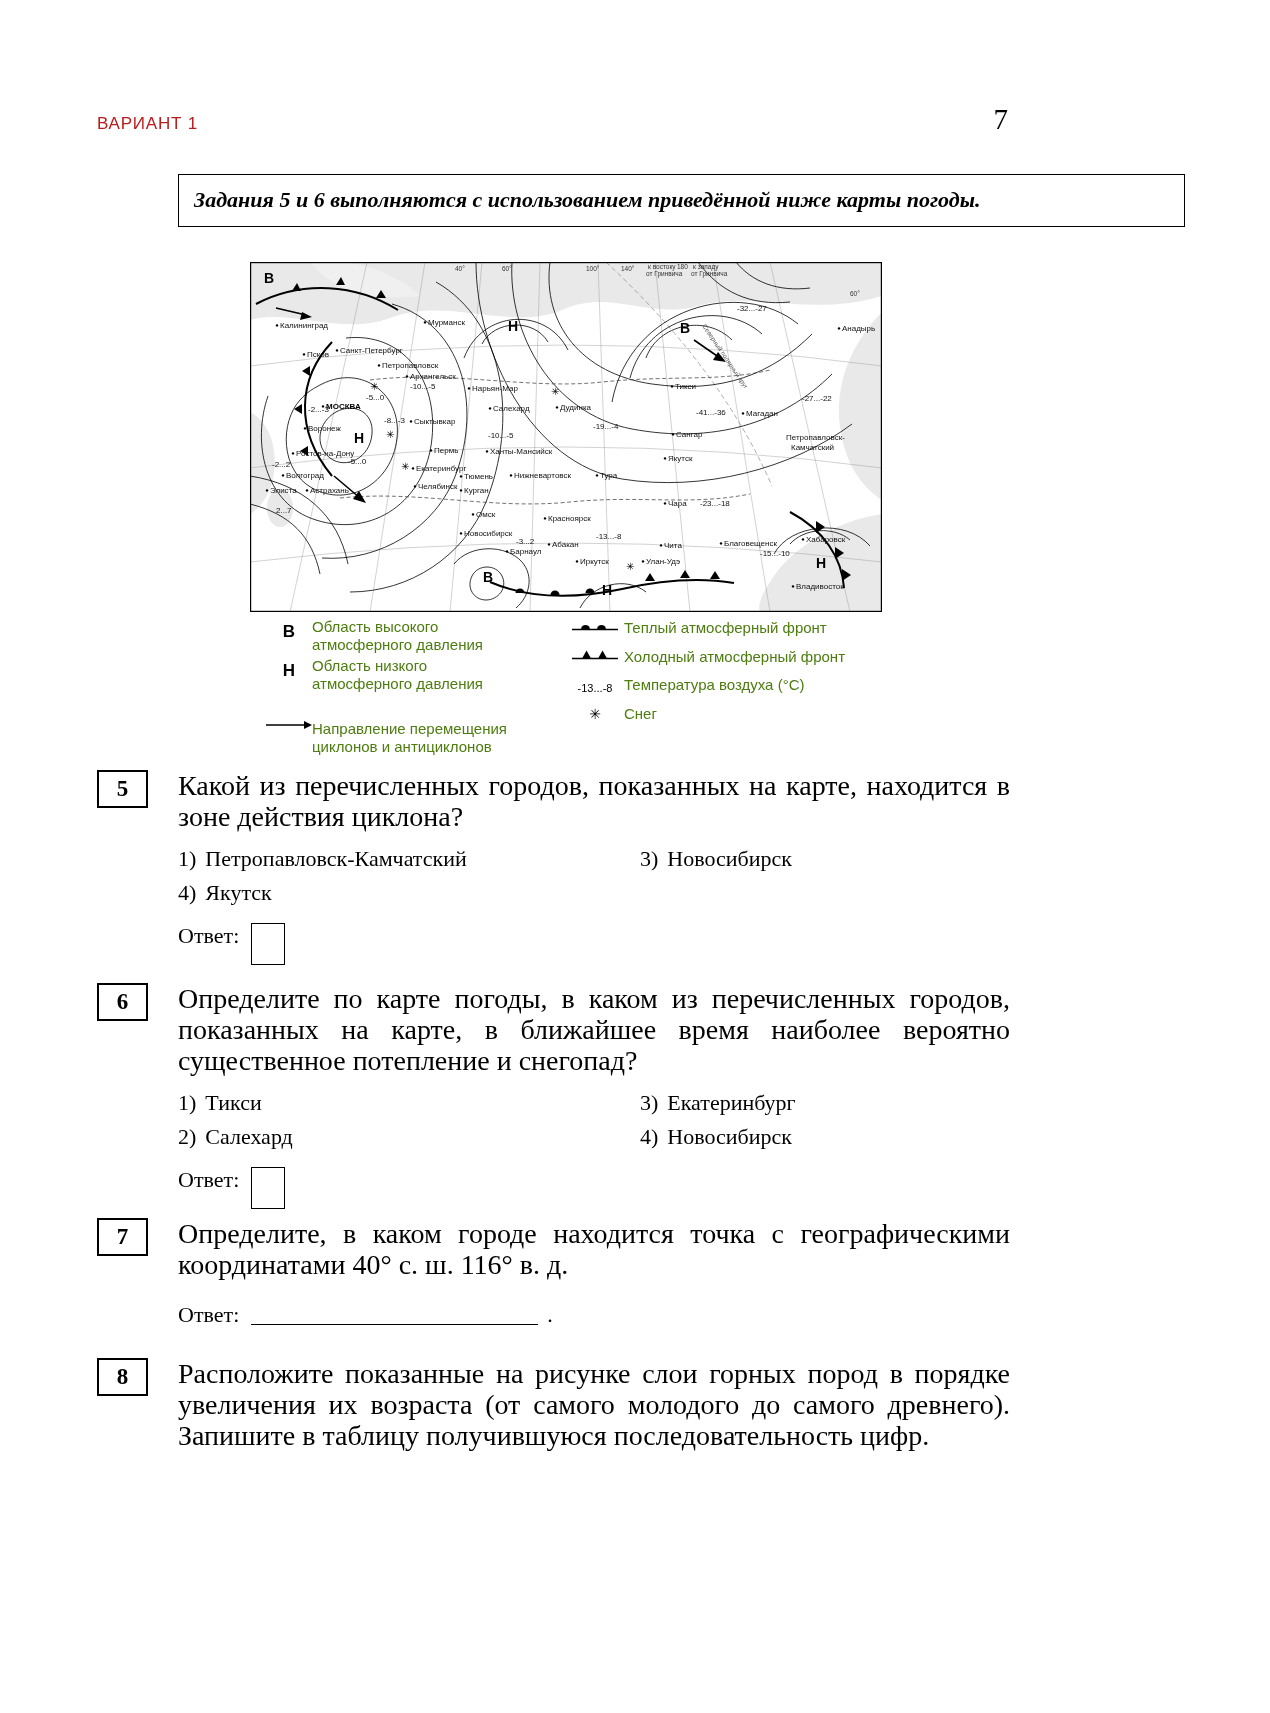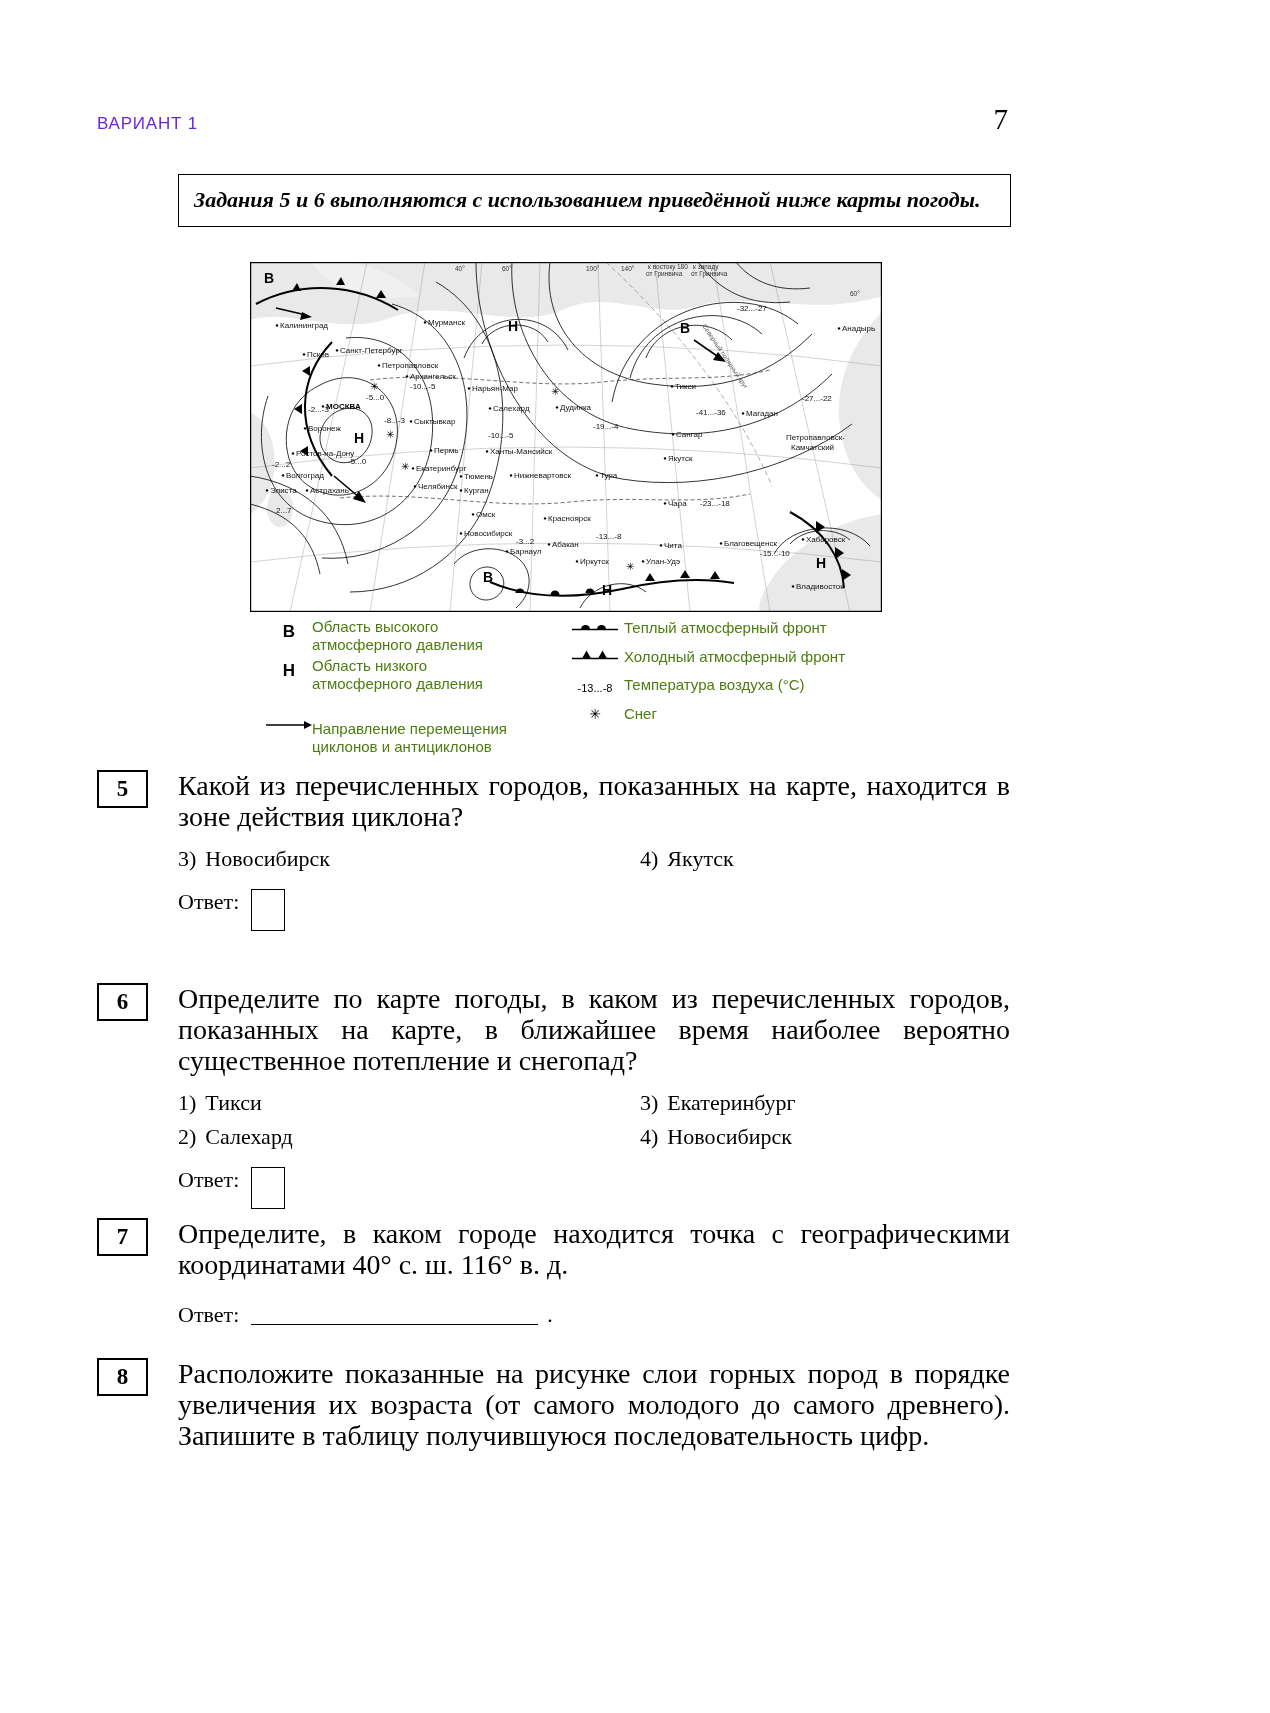--- a/index.html
+++ b/index.html
@@ -4,25 +4,25 @@
 <style>
   html,body{margin:0;padding:0;}
   body{
     width:1270px;height:1713px;position:relative;background:#ffffff;color:#000;
     font-family:"Liberation Serif",serif;
   }
   .page{position:absolute;inset:0;overflow:hidden;}
 
   
   .hdr-variant{position:absolute;left:97px;top:114px;font-family:"Liberation Sans",sans-serif;
-    font-size:17px;letter-spacing:0.8px;color:#6d28d9;}
+    font-size:17px;letter-spacing:0.8px;color:#b91c1c;}
   .hdr-page{position:absolute;right:262px;top:103px;font-size:29px;color:#000;}
 
   
-  .intro-box{position:absolute;left:178px;top:174px;width:833px;box-sizing:border-box;
+  .intro-box{position:absolute;left:178px;top:174px;width:1007px;box-sizing:border-box;
     border:1.7px solid #000;padding:9px 15px 11px;font-weight:bold;font-style:italic;
     font-size:22px;line-height:31px;text-align:left;}
 
   
   .map-wrap{position:absolute;left:250px;top:262px;width:632px;height:350px;}
   #map-svg{display:block;background:#fff;}
   .city-label{font:8px "Liberation Sans",sans-serif;fill:#111;}
   .city-capital{font:bold 8px "Liberation Sans",sans-serif;fill:#000;}
   .temp-label{font:8px "Liberation Sans",sans-serif;fill:#111;}
   .pressure-letter{font:bold 14px "Liberation Sans",sans-serif;fill:#000;}
@@ -342,20 +342,21 @@
         <span class="legend-text">Снег</span>
       </div>
     </div>
   </div>
 
   <section class="question" style="top:770px">
     <div class="qnum"><span>5</span></div>
     <div class="qbody">
       <p class="qtext">Какой из перечисленных городов, показанных на карте, находится в зоне действия циклона?</p>
       <div class="options">
+        <div><span class="opt-n">1)</span><span>Петропавловск-Камчатский</span></div>
         <div><span class="opt-n">3)</span><span>Новосибирск</span></div>
         <div><span class="opt-n">4)</span><span>Якутск</span></div>
       </div>
       <div class="answer-row">
         <span>Ответ:</span>
         <span class="answer-box"></span>
       </div>
     </div>
   </section>
 

